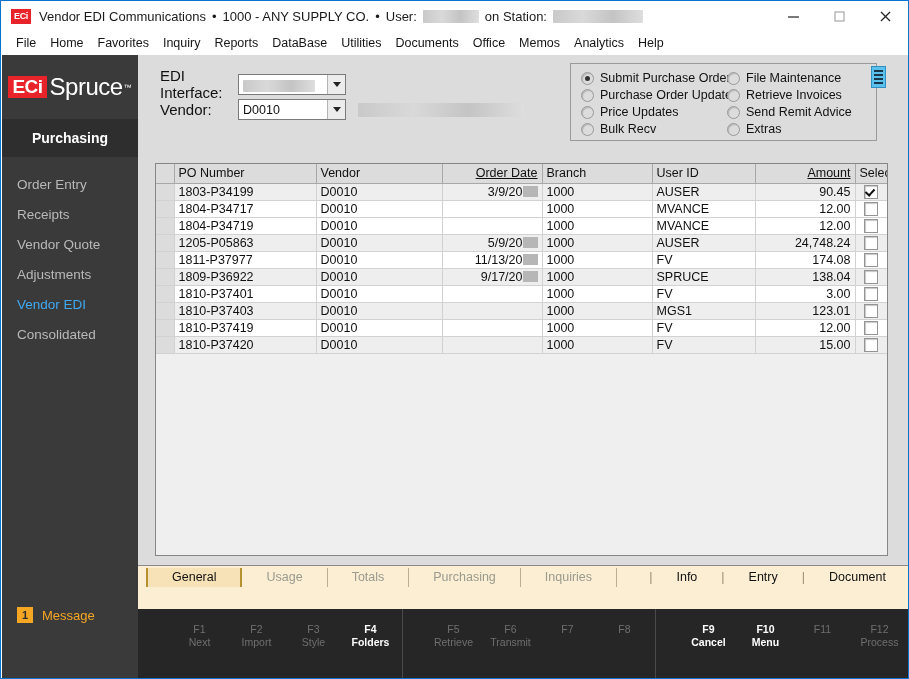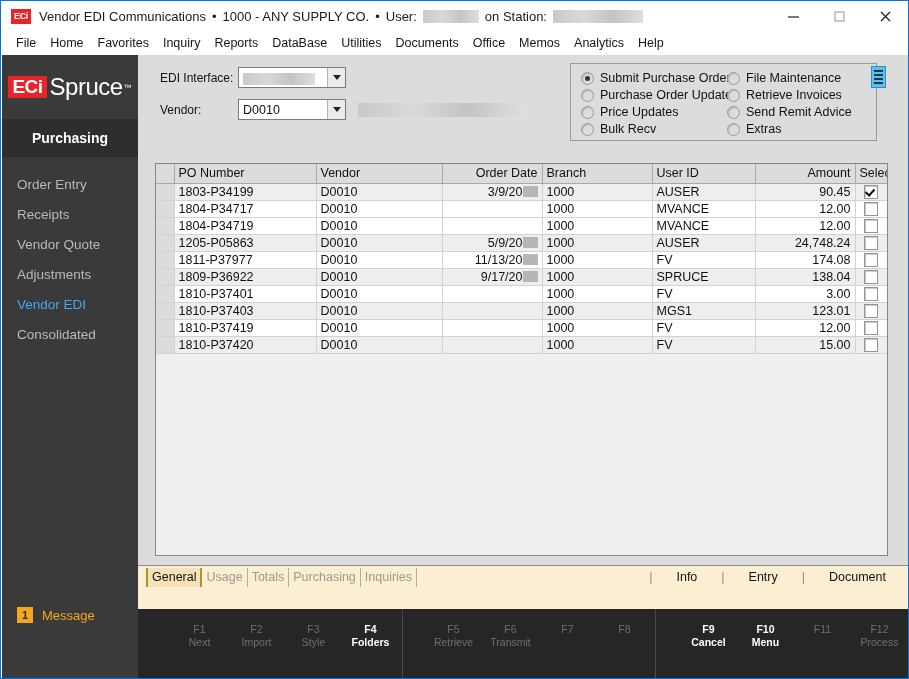--- a/index.html
+++ b/index.html
@@ -185,21 +185,21 @@
     height: 510px;
     background: #dcdcdc;
   }
 
   .form-row {
     position: absolute;
     display: flex;
     align-items: center;
   }
   .form-label {
-    font-size: 12px;
+    font-size: 15px;
     color: #111;
     text-align: left;
     width: 78px;
   }
   .combo {
     position: relative;
     height: 21px;
     border: 1px solid #7a7a7a;
     background: #ffffff;
     display: flex;
@@ -313,21 +313,21 @@
     border-bottom: 1px solid #a8a8a8;
     font-size: 12.5px;
     font-weight: normal;
     color: #111;
     height: 19px;
     padding: 0 4px;
     text-align: left;
     white-space: nowrap;
     box-sizing: border-box;
   }
-  table.grid th.num { text-align: right; }
+  table.grid th.num { text-align: right; text-decoration: underline; }
   table.grid th.ctr { text-align: center; }
   table.grid td {
     border-right: 1px solid #d2d2d2;
     border-bottom: 1px solid #d2d2d2;
     font-size: 12.5px;
     color: #111;
     height: 17px;
     padding: 0 4px;
     white-space: nowrap;
     box-sizing: border-box;
@@ -388,21 +388,21 @@
   }
   .tabstrip {
     height: 22px;
     display: flex;
     align-items: center;
     padding-left: 8px;
   }
   .tab {
     font-size: 12.5px;
     color: #9a9a8e;
-    padding: 2px 4px;
+    padding: 2px 24px;
     border-right: 1px solid #b9ad92;
     cursor: default;
     line-height: 15px;
   }
   .tab.active {
     color: #111;
     font-weight: normal;
     background: #f6e2b6;
     border-left: 2px solid #b5912f;
     border-right: 2px solid #b5912f;

